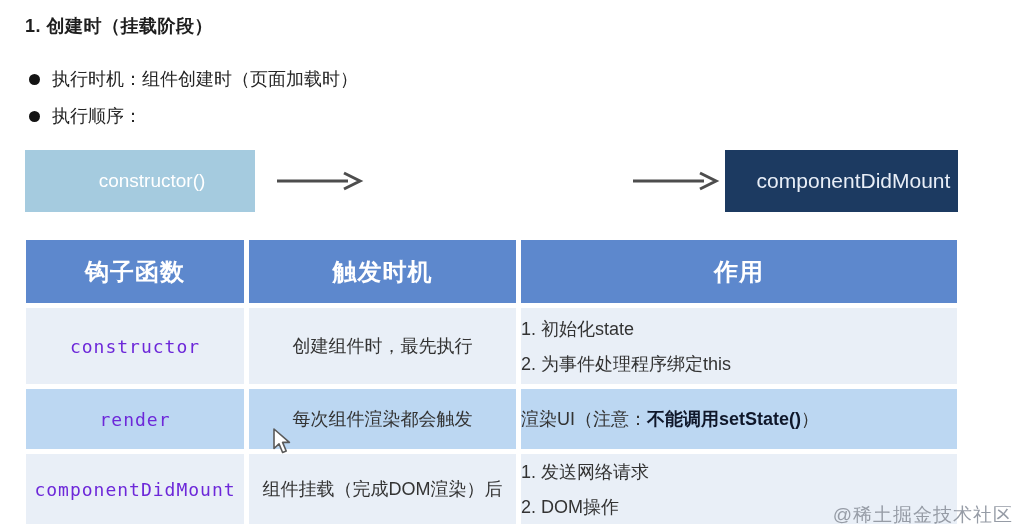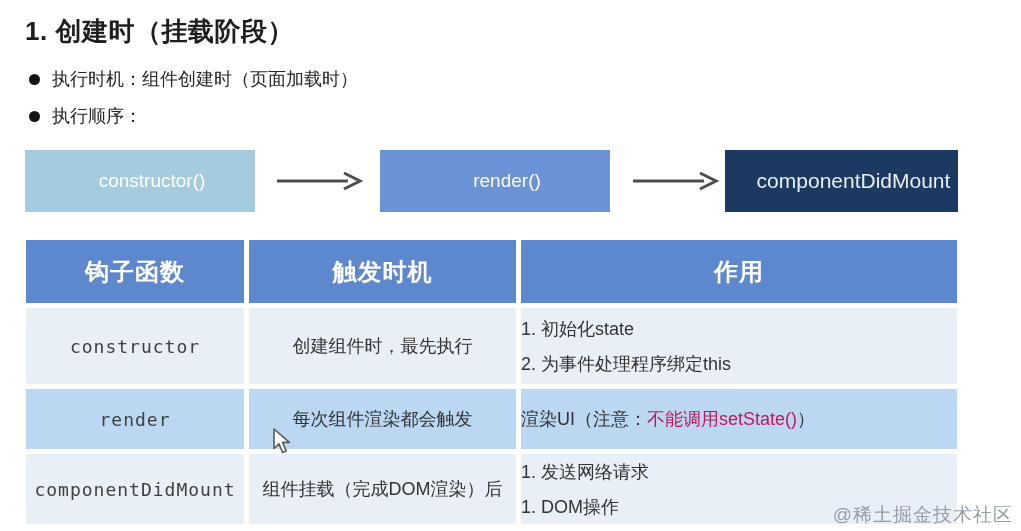--- a/index.html
+++ b/index.html
@@ -3,21 +3,21 @@
 <meta charset="utf-8">
 <style>
   * { margin:0; padding:0; box-sizing:border-box; }
   html,body { background:#fff; }
   .page {
     position:relative; width:1021px; height:531px; background:#ffffff;
     font-family:"Liberation Sans", sans-serif; overflow:hidden;
   }
   .title {
     position:absolute; left:25px; top:14px;
-    font-size:26px; font-weight:bold; color:#1e1e1e; letter-spacing:0.5px;
+    font-size:18px; font-weight:bold; color:#1e1e1e; letter-spacing:0.5px;
   }
   .bullet {
     position:absolute; left:29px; display:flex; align-items:center; gap:12px;
     font-size:18px; color:#262626;
   }
   .bullet .dot { width:11px; height:11px; border-radius:50%; background:#141414; flex:0 0 auto; }
   .bullet1 { top:67px; }
   .bullet2 { top:104px; }
 
   .flow-box {
@@ -33,28 +33,28 @@
 
   .ltable {
     position:absolute; left:26px; top:240px; width:931px;
     display:grid; grid-template-columns:218px 267px 1fr;
     grid-template-rows:63px 76px 60px 70px; gap:5px;
   }
   .cell { display:flex; align-items:center; justify-content:center; }
   .th { background:#5d88cd; color:#ffffff; font-weight:bold; font-size:24px; letter-spacing:1px; }
   .light { background:#e9eff7; }
   .mid   { background:#bcd7f2; }
-  .mono { font-family:"DejaVu Sans Mono", monospace; font-size:18px; color:#404040; letter-spacing:1px; }
+  .mono { font-family:"DejaVu Sans Mono", monospace; font-size:18px; color:#6d28d9; letter-spacing:1px; }
   .cn   { font-size:18px; color:#333333; }
   .purpose {
     flex-direction:column; align-items:flex-start; justify-content:center;
     gap:11px; font-size:18px; color:#333333;
   }
   .purpose .line { white-space:nowrap; }
-  .red { color:#be185d; }
+  .red { color:#0f172a;font-weight:bold; }
 
   .watermark {
     position:absolute; right:8px; bottom:3px;
     font-size:19px; color:#969ca6; letter-spacing:1px;
   }
   .cursor { position:absolute; left:272px; top:428px; }
 </style>
 </head>
 <body>
 
@@ -72,21 +72,20 @@
     <span>执行顺序：</span>
   </div>
 
   <div class="flow-box box1">constructor()</div>
 
   <svg class="arrow arrow1" width="90" height="22" viewBox="0 0 90 22">
     <line x1="3" y1="11" x2="74" y2="11" stroke="#4d4d4d" stroke-width="3"></line>
     <path d="M70 3 L86 11 L70 19" fill="none" stroke="#4d4d4d" stroke-width="3"></path>
   </svg>
 
-  <div class="flow-box box2">render()</div>
 
   <svg class="arrow arrow2" width="90" height="22" viewBox="0 0 90 22">
     <line x1="3" y1="11" x2="74" y2="11" stroke="#4d4d4d" stroke-width="3"></line>
     <path d="M70 3 L86 11 L70 19" fill="none" stroke="#4d4d4d" stroke-width="3"></path>
   </svg>
 
   <div class="flow-box box3">componentDidMount</div>
 
   <div class="ltable">
 
@@ -104,21 +103,21 @@
     <div class="cell mid mono">render</div>
     <div class="cell mid cn">每次组件渲染都会触发</div>
     <div class="cell mid purpose">
       <span class="line"><span>渲染UI（注意：</span><span class="red">不能调用setState()</span><span>）</span></span>
     </div>
 
     <div class="cell light mono">componentDidMount</div>
     <div class="cell light cn">组件挂载（完成DOM渲染）后</div>
     <div class="cell light purpose">
       <span class="line">1. 发送网络请求</span>
-      <span class="line">1. DOM操作</span>
+      <span class="line">2. DOM操作</span>
     </div>
 
   </div>
 
   <svg class="cursor" width="21" height="27" viewBox="0 0 21 27">
     <path d="M2 1 L2 20.5 L7 15.8 L10.6 24.5 L14.2 23 L10.6 14.4 L17.4 14.4 Z" fill="#ffffff" stroke="#5a5a5a" stroke-width="1.6" stroke-linejoin="round"></path>
   </svg>
 
   <div class="watermark">@稀土掘金技术社区</div>
 

